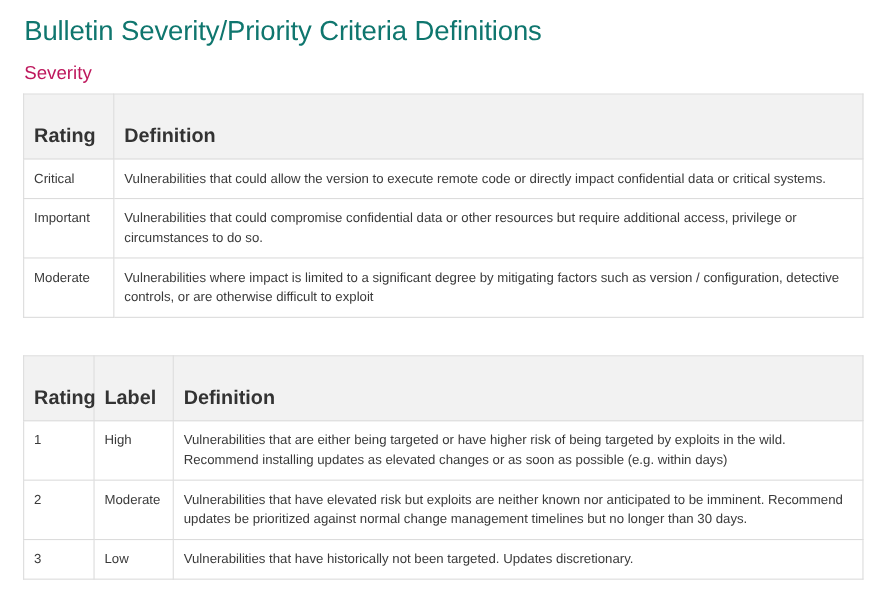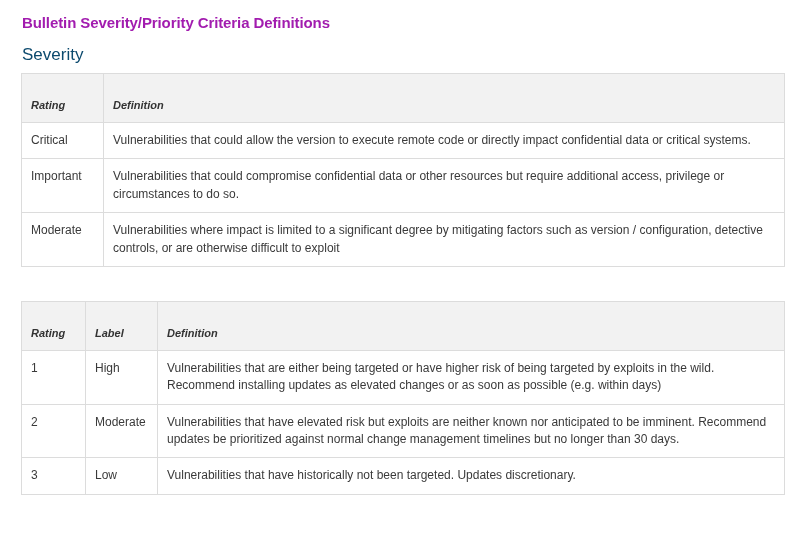--- a/index.html
+++ b/index.html
@@ -13,30 +13,30 @@
     font-family: "Liberation Sans", sans-serif;
     color: #333333;
     overflow: hidden;
   }
   .page {
     padding: 10px 16px 0 18px;
     box-sizing: border-box;
     width: 800px;
   }
   .page-title {
-    font-size: 15px;
-    font-weight: bold;
-    color: #a21caf;
+    font-size: 25px;
+    font-weight: normal;
+    color: #0f766e;
     margin: 4px 0 14px 4px;
     letter-spacing: -0.1px;
   }
   .section-heading {
     font-size: 17px;
     font-weight: normal;
-    color: #0c4a6e;
+    color: #be185d;
     margin: 0 0 8px 4px;
   }
   table.criteria {
     border-collapse: collapse;
     width: 764px;
     margin-left: 3px;
     table-layout: fixed;
   }
   table.criteria th,
   table.criteria td {
@@ -46,22 +46,21 @@
     padding: 9px 9px 9px 9px;
     font-size: 12px;
     line-height: 1.45;
   }
   table.criteria th {
     background: #f2f2f2;
     font-weight: bold;
     color: #333333;
     padding-top: 24px;
     padding-bottom: 8px;
-    font-size: 11px;
-    font-style: italic;
+    font-size: 18px;
   }
   table.criteria td {
     color: #3a3a3a;
   }
   .spacer-block {
     height: 34px;
   }
   
   #severity-table col.c1 { width: 82px; }
   #severity-table col.c2 { width: auto; }

